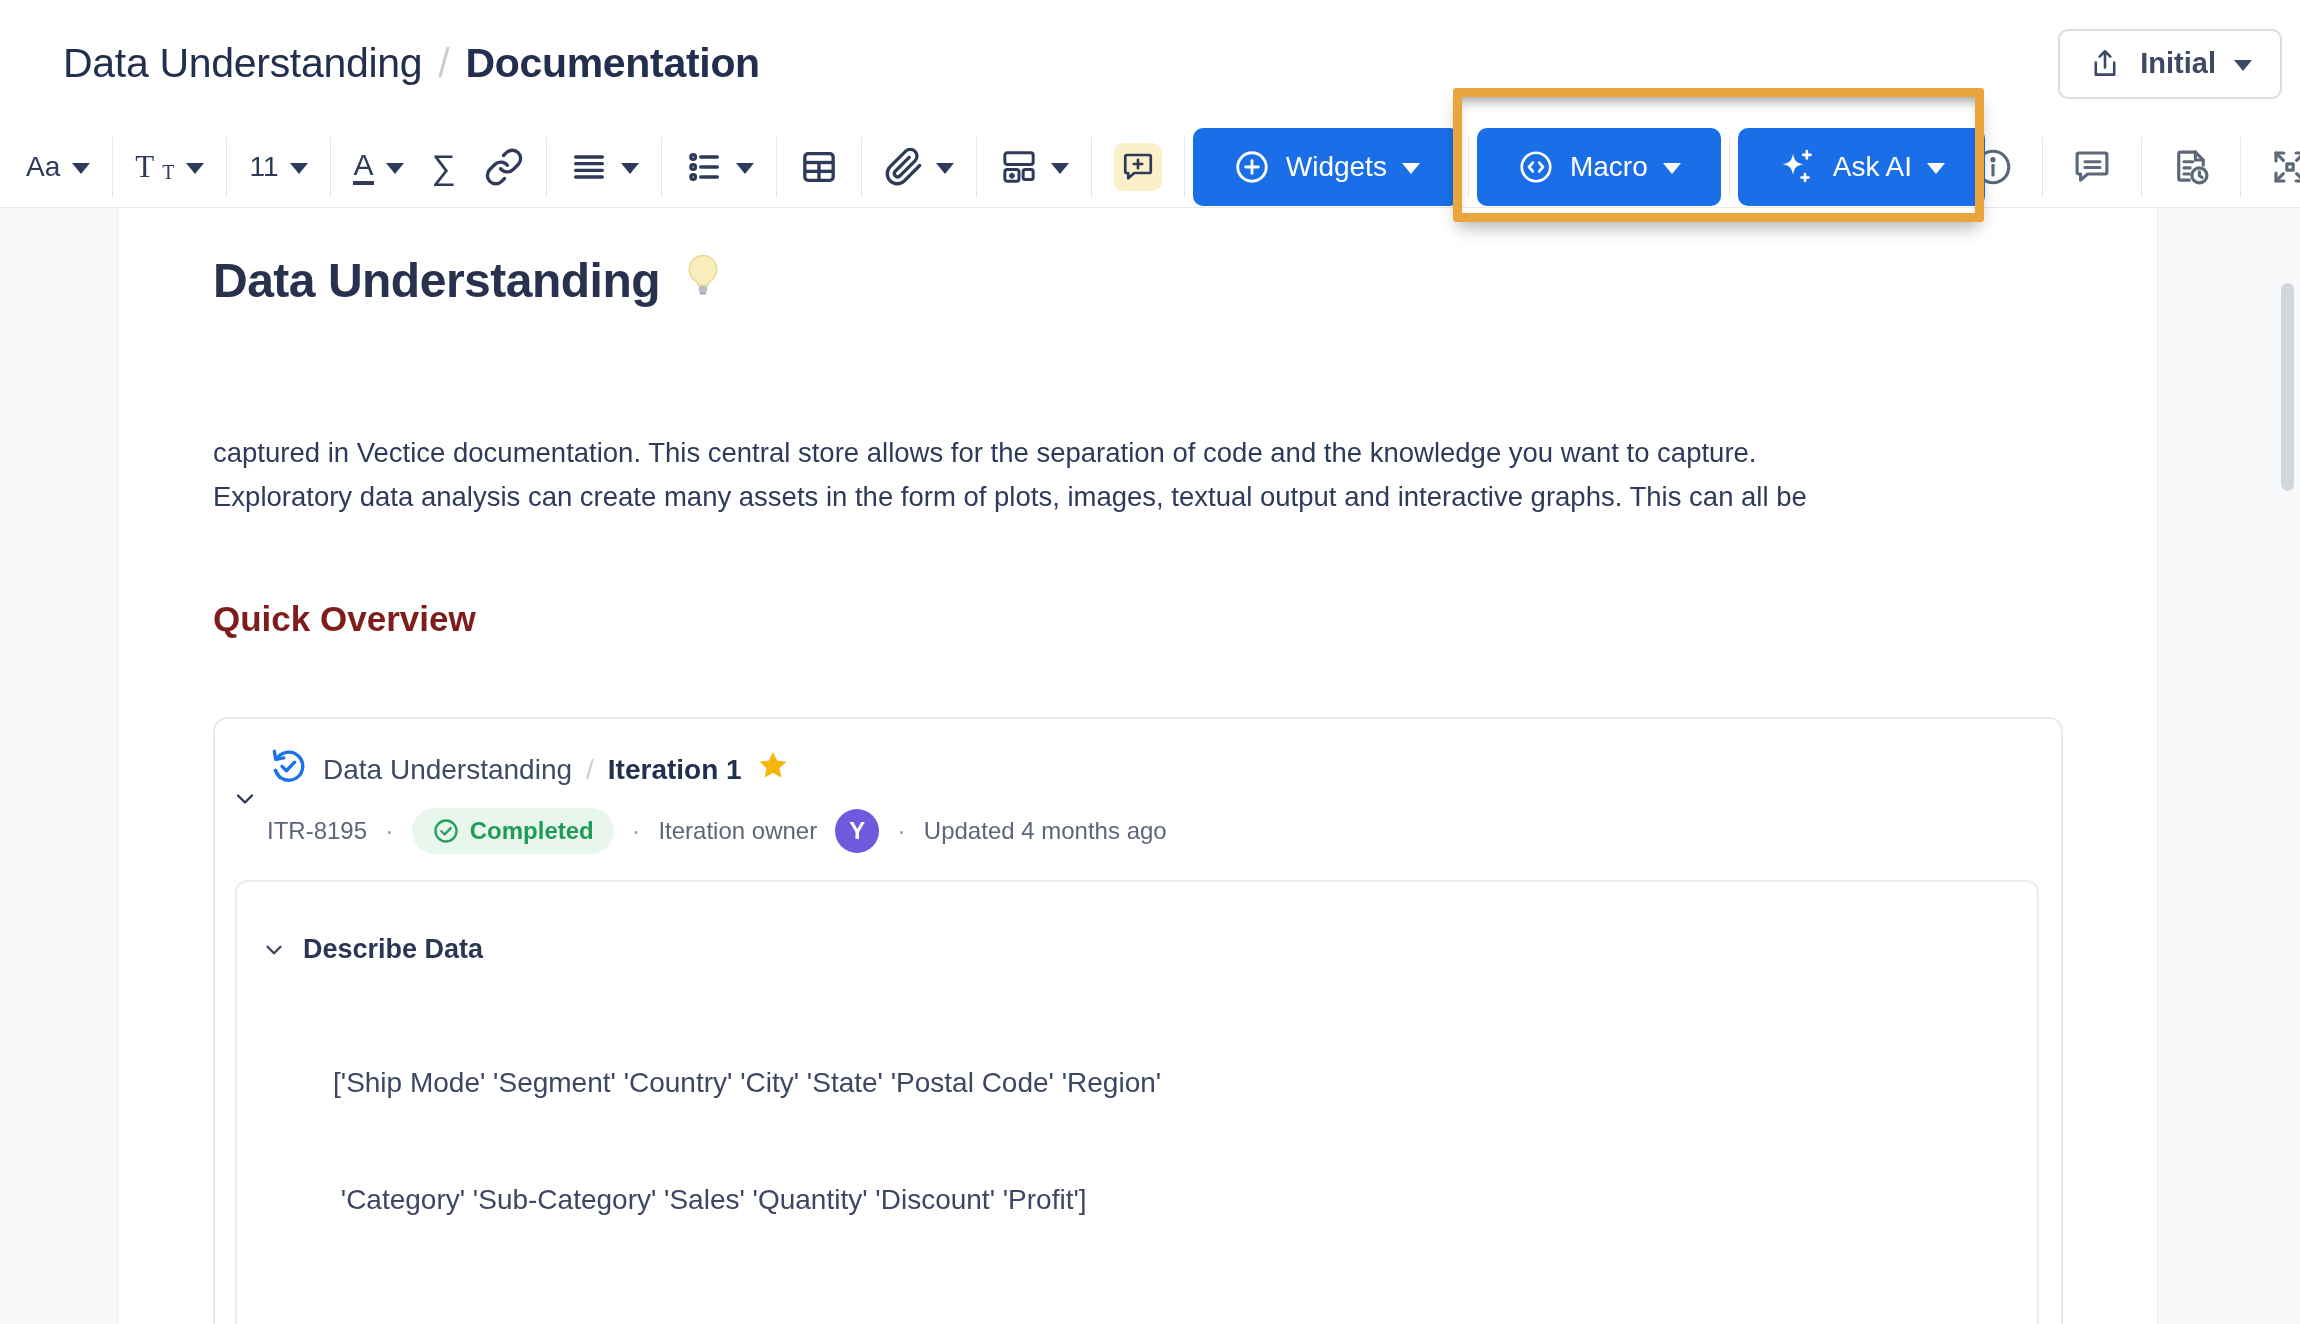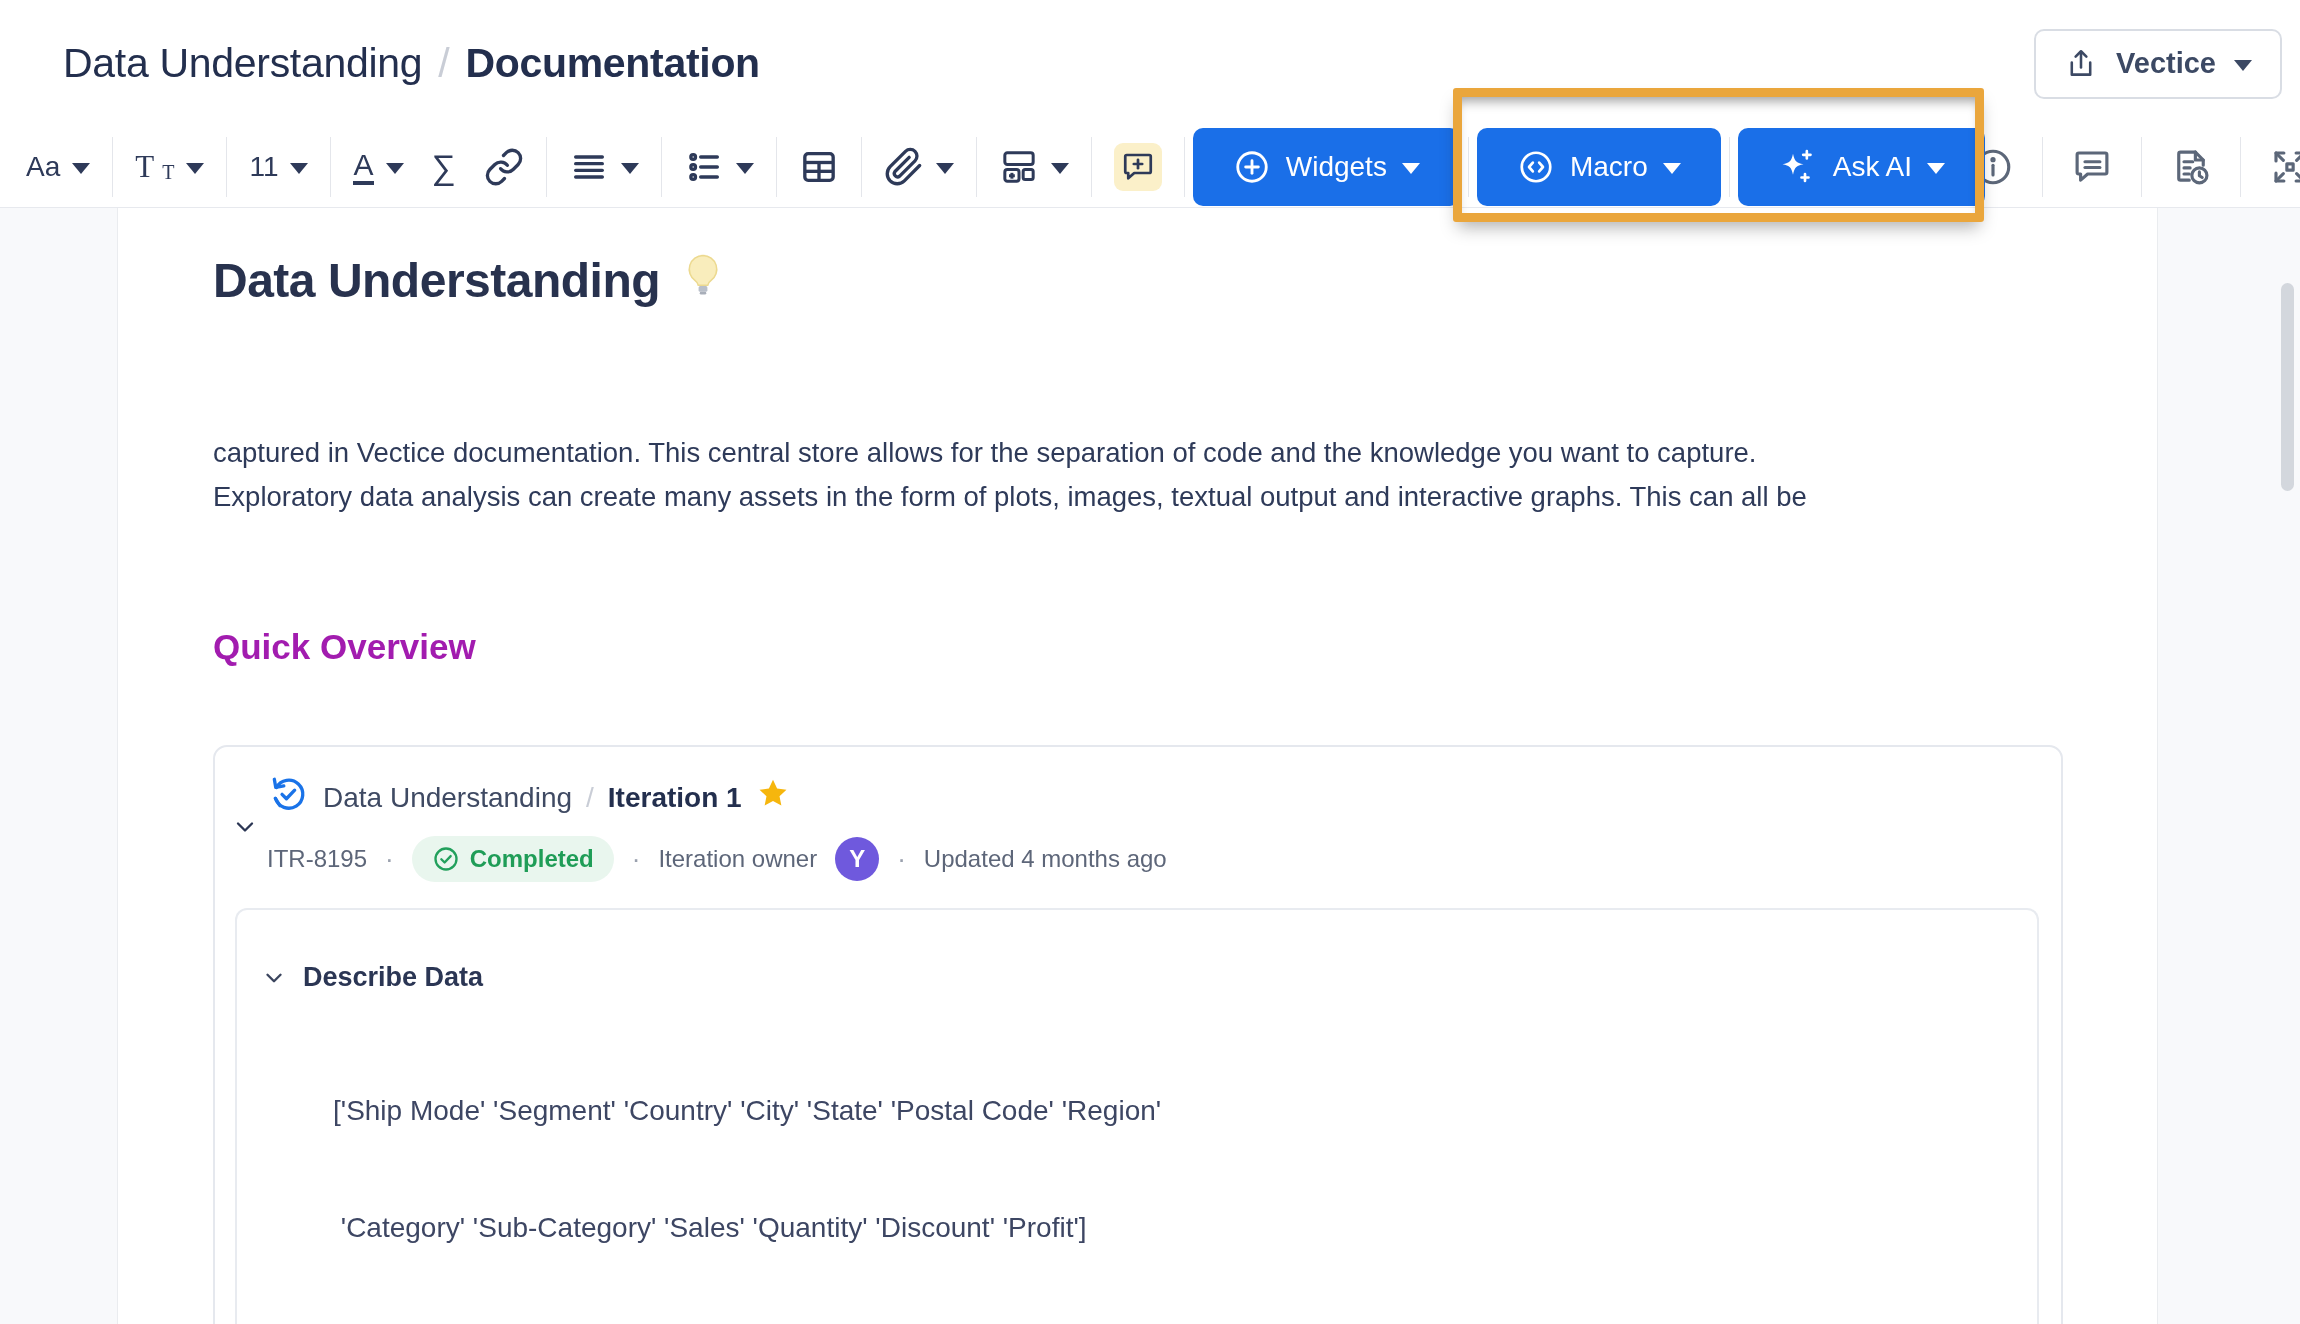--- a/index.html
+++ b/index.html
@@ -47,21 +47,21 @@
   .page { position:absolute; left:117px; top:0; width:2041px; height:1300px; background:#fff;
     border-left:1px solid #eaecef; border-right:1px solid #eaecef; padding:0 95px; }
   .scroll-thumb { position:absolute; right:6px; top:75px; width:13px; height:208px;
     border-radius:7px; background:#d3d7dd; }
 
   .doc-title { margin-top:44px; font-size:48px; font-weight:600; color:#28324e;
     display:flex; align-items:center; gap:20px; letter-spacing:-0.5px; }
   .doc-title svg { width:46px; height:46px; }
   .doc-paragraph { margin-top:122px; font-size:27.5px; line-height:44px; color:#2e3a59; }
   .doc-paragraph span { display:block; }
-  .h2 { margin-top:108px; font-size:35px; font-weight:600; color:#a21caf; }
+  .h2 { margin-top:80px; font-size:35px; font-weight:600; color:#7f1d1d; }
 
   
   .card { margin-top:78px; width:1850px; height:640px; background:#fff;
     border:2px solid #e5e8ee; border-radius:14px; }
   .card-header { display:flex; align-items:flex-start; padding:26px 26px 0 16px; }
   .collapse-chev { margin-top:40px; margin-right:8px; cursor:pointer; flex:none; }
   .card-head-main { }
   .card-row1 { display:flex; align-items:center; gap:14px; font-size:28px; color:#3f4a63; }
   .card-row1 .bc-sep { color:#c9cdd6; }
   .card-row1 .it-name { font-weight:700; color:#232f4e; }
@@ -95,21 +95,21 @@
     <span class="bc-current">Documentation</span>
   </div>
   <button class="export-btn">
     <span>
       <svg class="tbi" viewBox="0 0 24 24" fill="none" stroke="#3c4964" stroke-width="1.8" stroke-linecap="round" stroke-linejoin="round" style="width:34px;height:34px">
         <path d="M12 14.5V3.5"></path>
           <path d="M8.2 6.8 12 3l3.8 3.8"></path>
           <path d="M5.5 11v8.5h13V11"></path>
       </svg>
     </span>
-    <span>Vectice</span>
+    <span>Initial</span>
     <span class="caret" style="border-top-color:#3c4964"></span>
   </button>
 </div>
 
 <div class="toolbar">
   <div class="tb-item">
     <span class="tb-label">Aa</span>
     <span class="caret"></span>
   </div>
   <div class="tb-sep"></div>

